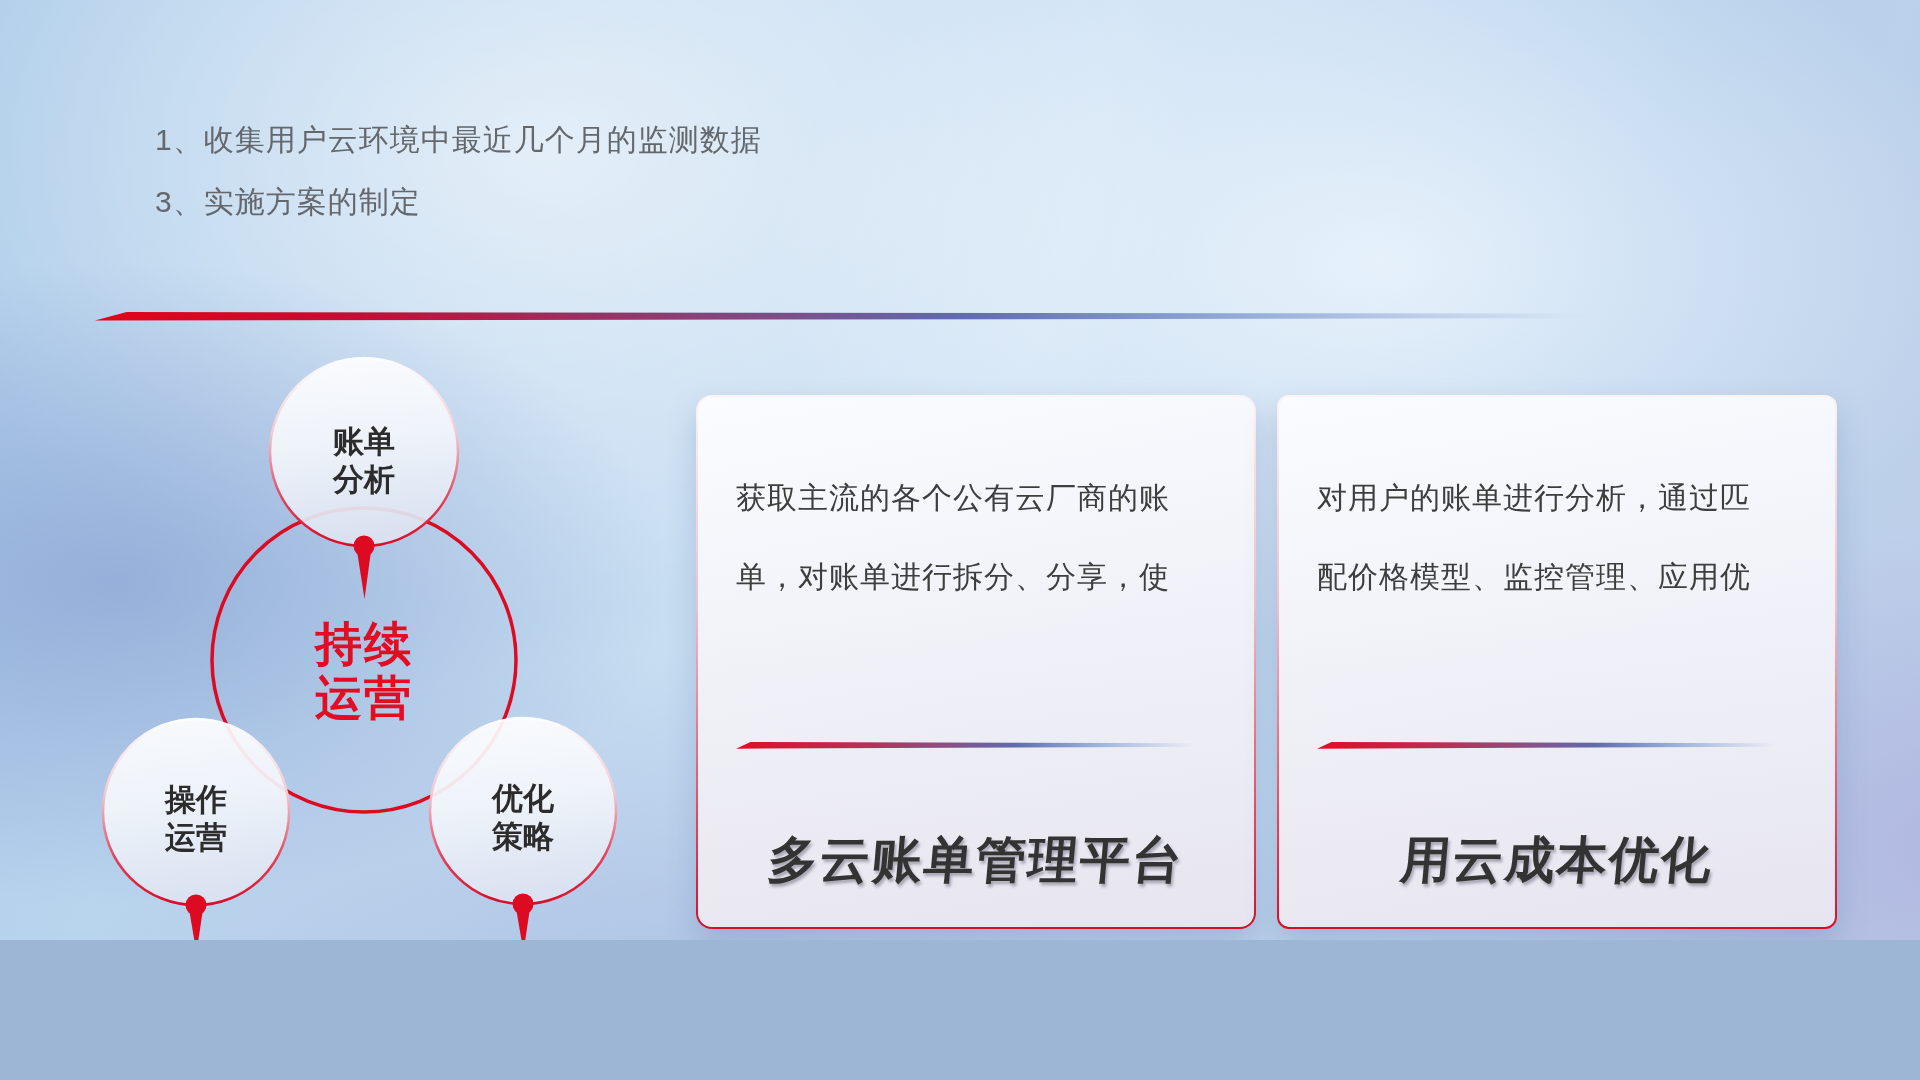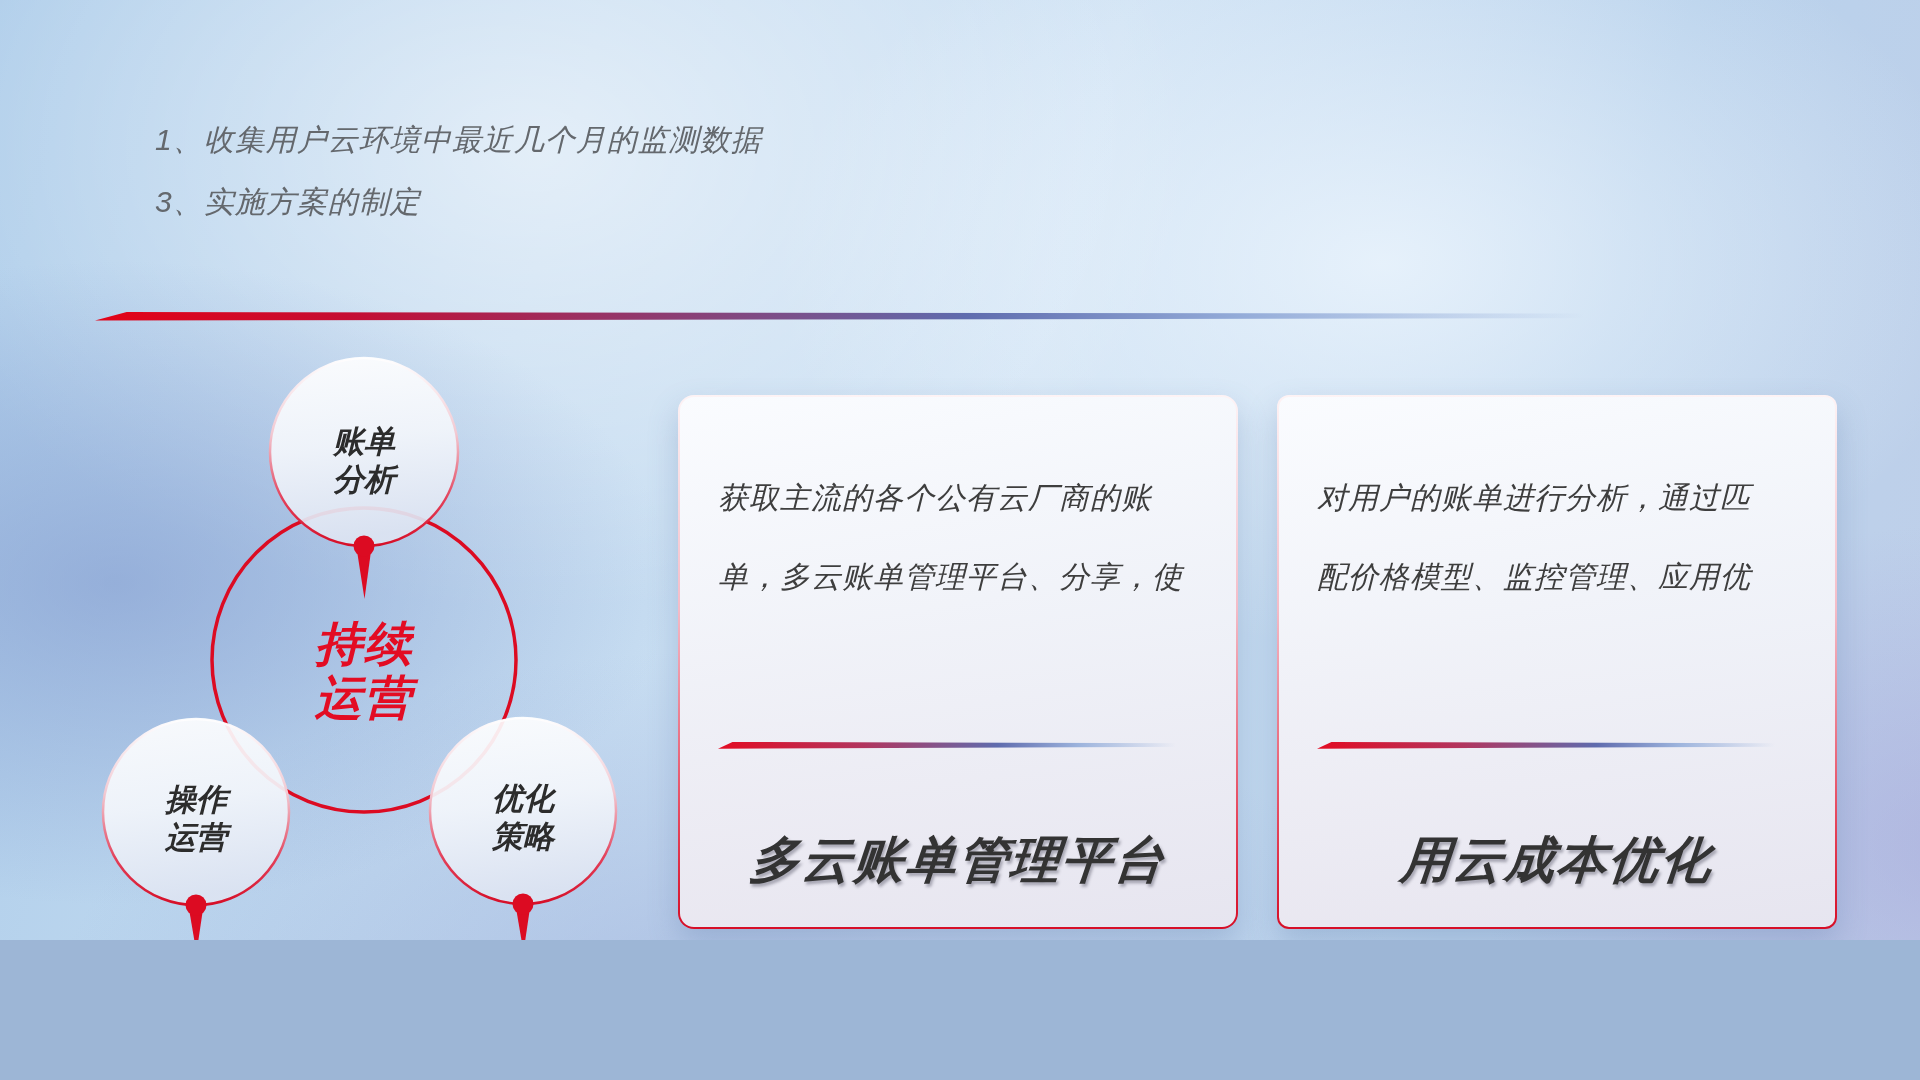--- a/index.html
+++ b/index.html
@@ -6,41 +6,40 @@
   #slide{
     position:relative;width:1920px;height:940px;overflow:hidden;
     font-family:"Liberation Sans","DejaVu Sans",sans-serif;
     background:
       radial-gradient(900px 520px at 6% 62%, rgba(122,146,202,0.55), rgba(122,146,202,0) 62%),
       radial-gradient(1100px 620px at 38% 110%, rgba(140,158,210,0.50), rgba(140,158,210,0) 62%),
       radial-gradient(820px 520px at 103% 90%, rgba(160,156,214,0.48), rgba(160,156,214,0) 62%),
       radial-gradient(1000px 700px at 28% 16%, rgba(255,255,255,0.55), rgba(255,255,255,0) 66%),
       radial-gradient(980px 620px at 72% 28%, rgba(236,245,253,0.85), rgba(236,245,253,0) 62%),
       linear-gradient(105deg,#aecdea 0%,#c2daf0 28%,#cfe2f4 52%,#b9d2ec 78%,#bfcfe9 100%);
-    font-style: italic;
   }
   .list{position:absolute;color:#64686d;font-size:30px;letter-spacing:1px;}
   .list-item{height:30px;line-height:30px;margin-bottom:32px;white-space:nowrap;}
   #list-left{left:155px;top:125px;}
   #list-right{left:995px;top:162px;}
   .main-divider{
     position:absolute;left:95px;top:312px;width:1585px;height:9px;
     background:linear-gradient(90deg,#e30317 0%,#c50d33 16%,#92376b 34%,#5f6cae 55%,#93abd8 72%,rgba(190,208,235,0) 94%);
     clip-path:polygon(0% 95%,2% 0%,100% 18%,100% 68%);
   }
   #diagram{position:absolute;left:0;top:0;}
   .card{
     position:absolute;top:395px;width:556px;height:530px;border-radius:16px;
     border:2px solid transparent;
     background:
       linear-gradient(168deg,rgba(250,252,255,0.97) 0%,rgba(240,244,250,0.97) 45%,rgba(231,236,246,0.97) 100%) padding-box,
       linear-gradient(180deg,#fdf3f5 0%,#f3bcc8 40%,#e64a60 78%,#d60e27 100%) border-box;
     box-shadow:0 14px 30px rgba(92,122,170,0.30);
   }
-  #card-billing{left:678px;}
+  #card-billing{left:696px;}
   #card-cost{left:1277px;border-radius:12px;}
   .card-body{
     position:absolute;left:38px;right:30px;top:61px;
     font-size:30px;line-height:79px;letter-spacing:1px;color:#3e3e3e;white-space:nowrap;
   }
   .card-divider{
     position:absolute;left:38px;top:345px;width:482px;height:7px;
     background:linear-gradient(90deg,#e30c23 0%,#b2355e 30%,#5f6cae 58%,#9db4dd 75%,rgba(170,190,225,0) 95%);
     clip-path:polygon(0% 95%,3% 0%,100% 18%,100% 68%);
   }
@@ -114,21 +113,21 @@
     <text class="node-label" x="523" y="809" text-anchor="middle">优化</text>
     <text class="node-label" x="523" y="847" text-anchor="middle">策略</text>
 
     <text class="center-label" x="364" y="660" text-anchor="middle">持续</text>
     <text class="center-label" x="364" y="714" text-anchor="middle">运营</text>
   </svg>
 
   <div id="card-billing" class="card">
     <div class="card-body">
       <div>获取主流的各个公有云厂商的账</div>
-      <div>单，多云账单管理平台、分享，使</div>
+      <div>单，对账单进行拆分、分享，使</div>
     </div>
     <div class="card-divider"></div>
     <div class="card-title">多云账单管理平台</div>
   </div>
 
   <div id="card-cost" class="card">
     <div class="card-body">
       <div>对用户的账单进行分析，通过匹</div>
       <div>配价格模型、监控管理、应用优</div>
     </div>

